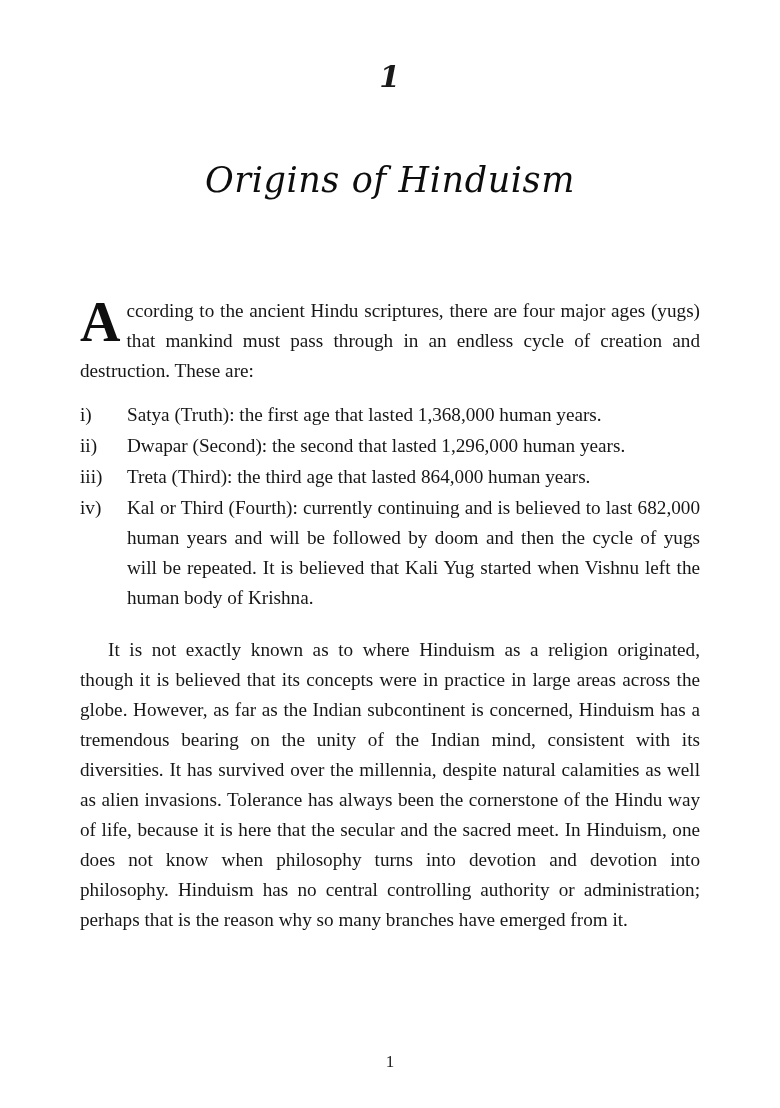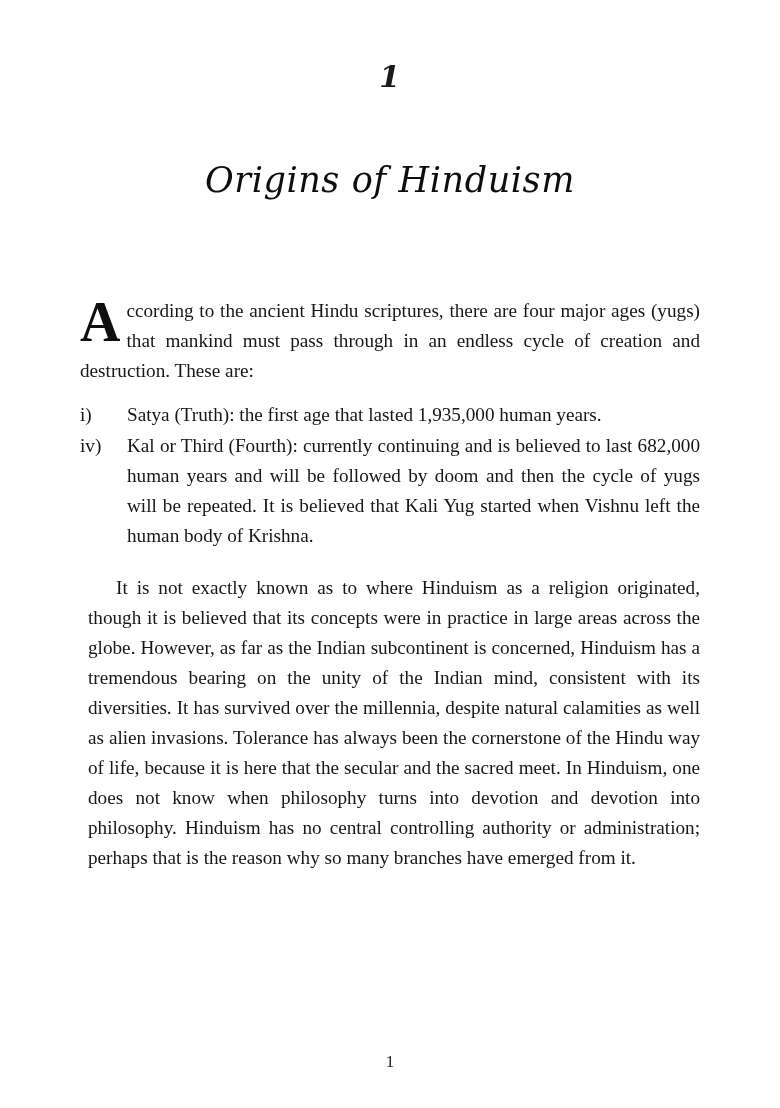--- a/index.html
+++ b/index.html
@@ -112,21 +112,21 @@
     line-height: 30px;
     color: #161616;
   }
 
   .yug-item .term {
     font-weight: 400;
   }
 
   
   .para-body {
-    margin: 22px 0 0 8px;
+    margin: 22px 0 0 0;
     text-indent: 28px;
   }
 
   
   .folio {
     position: absolute;
     bottom: 36px;
     left: 0;
     width: 780px;
     text-align: center;
@@ -146,24 +146,30 @@
 
   <div class="text-column">
 
     <p class="body-text para-lead">
       <span class="dropcap">A</span><span>ccording to the ancient Hindu scriptures, there are four major ages (yugs) that mankind must pass through in an endless cycle of creation and destruction. These are:</span>
     </p>
 
     <ul class="yug-list">
 
       <li class="yug-item">
-        <span class="marker">i)</span><span class="term">Satya</span><span> (Truth): the first age that lasted 1,935,000 human years.</span>
+        <span class="marker">i)</span><span class="term">Satya</span><span> (Truth): the first age that lasted 1,368,000 human years.</span>
       </li>
 
+      <li class="yug-item">
+        <span class="marker">ii)</span><span class="term">Dwapar</span><span> (Second): the second that lasted 1,296,000 human years.</span>
+      </li>
 
+      <li class="yug-item">
+        <span class="marker">iii)</span><span class="term">Treta</span><span> (Third): the third age that lasted 864,000 human years.</span>
+      </li>
 
       <li class="yug-item">
         <span class="marker">iv)</span><span class="term">Kal or Third</span><span> (Fourth): currently continuing and is believed to last 682,000 human years and will be followed by doom and then the cycle of yugs will be repeated. It is believed that Kali Yug started when Vishnu left the human body of Krishna.</span>
       </li>
 
     </ul>
 
     <p class="body-text para-body">It is not exactly known as to where Hinduism as a religion originated, though it is believed that its concepts were in practice in large areas across the globe. However, as far as the Indian subcontinent is concerned, Hinduism has a tremendous bearing on the unity of the Indian mind, consistent with its diversities. It has survived over the millennia, despite natural calamities as well as alien invasions. Tolerance has always been the cornerstone of the Hindu way of life, because it is here that the secular and the sacred meet. In Hinduism, one does not know when philosophy turns into devotion and devotion into philosophy. Hinduism has no central controlling authority or administration; perhaps that is the reason why so many branches have emerged from it.</p>
 
   </div>

